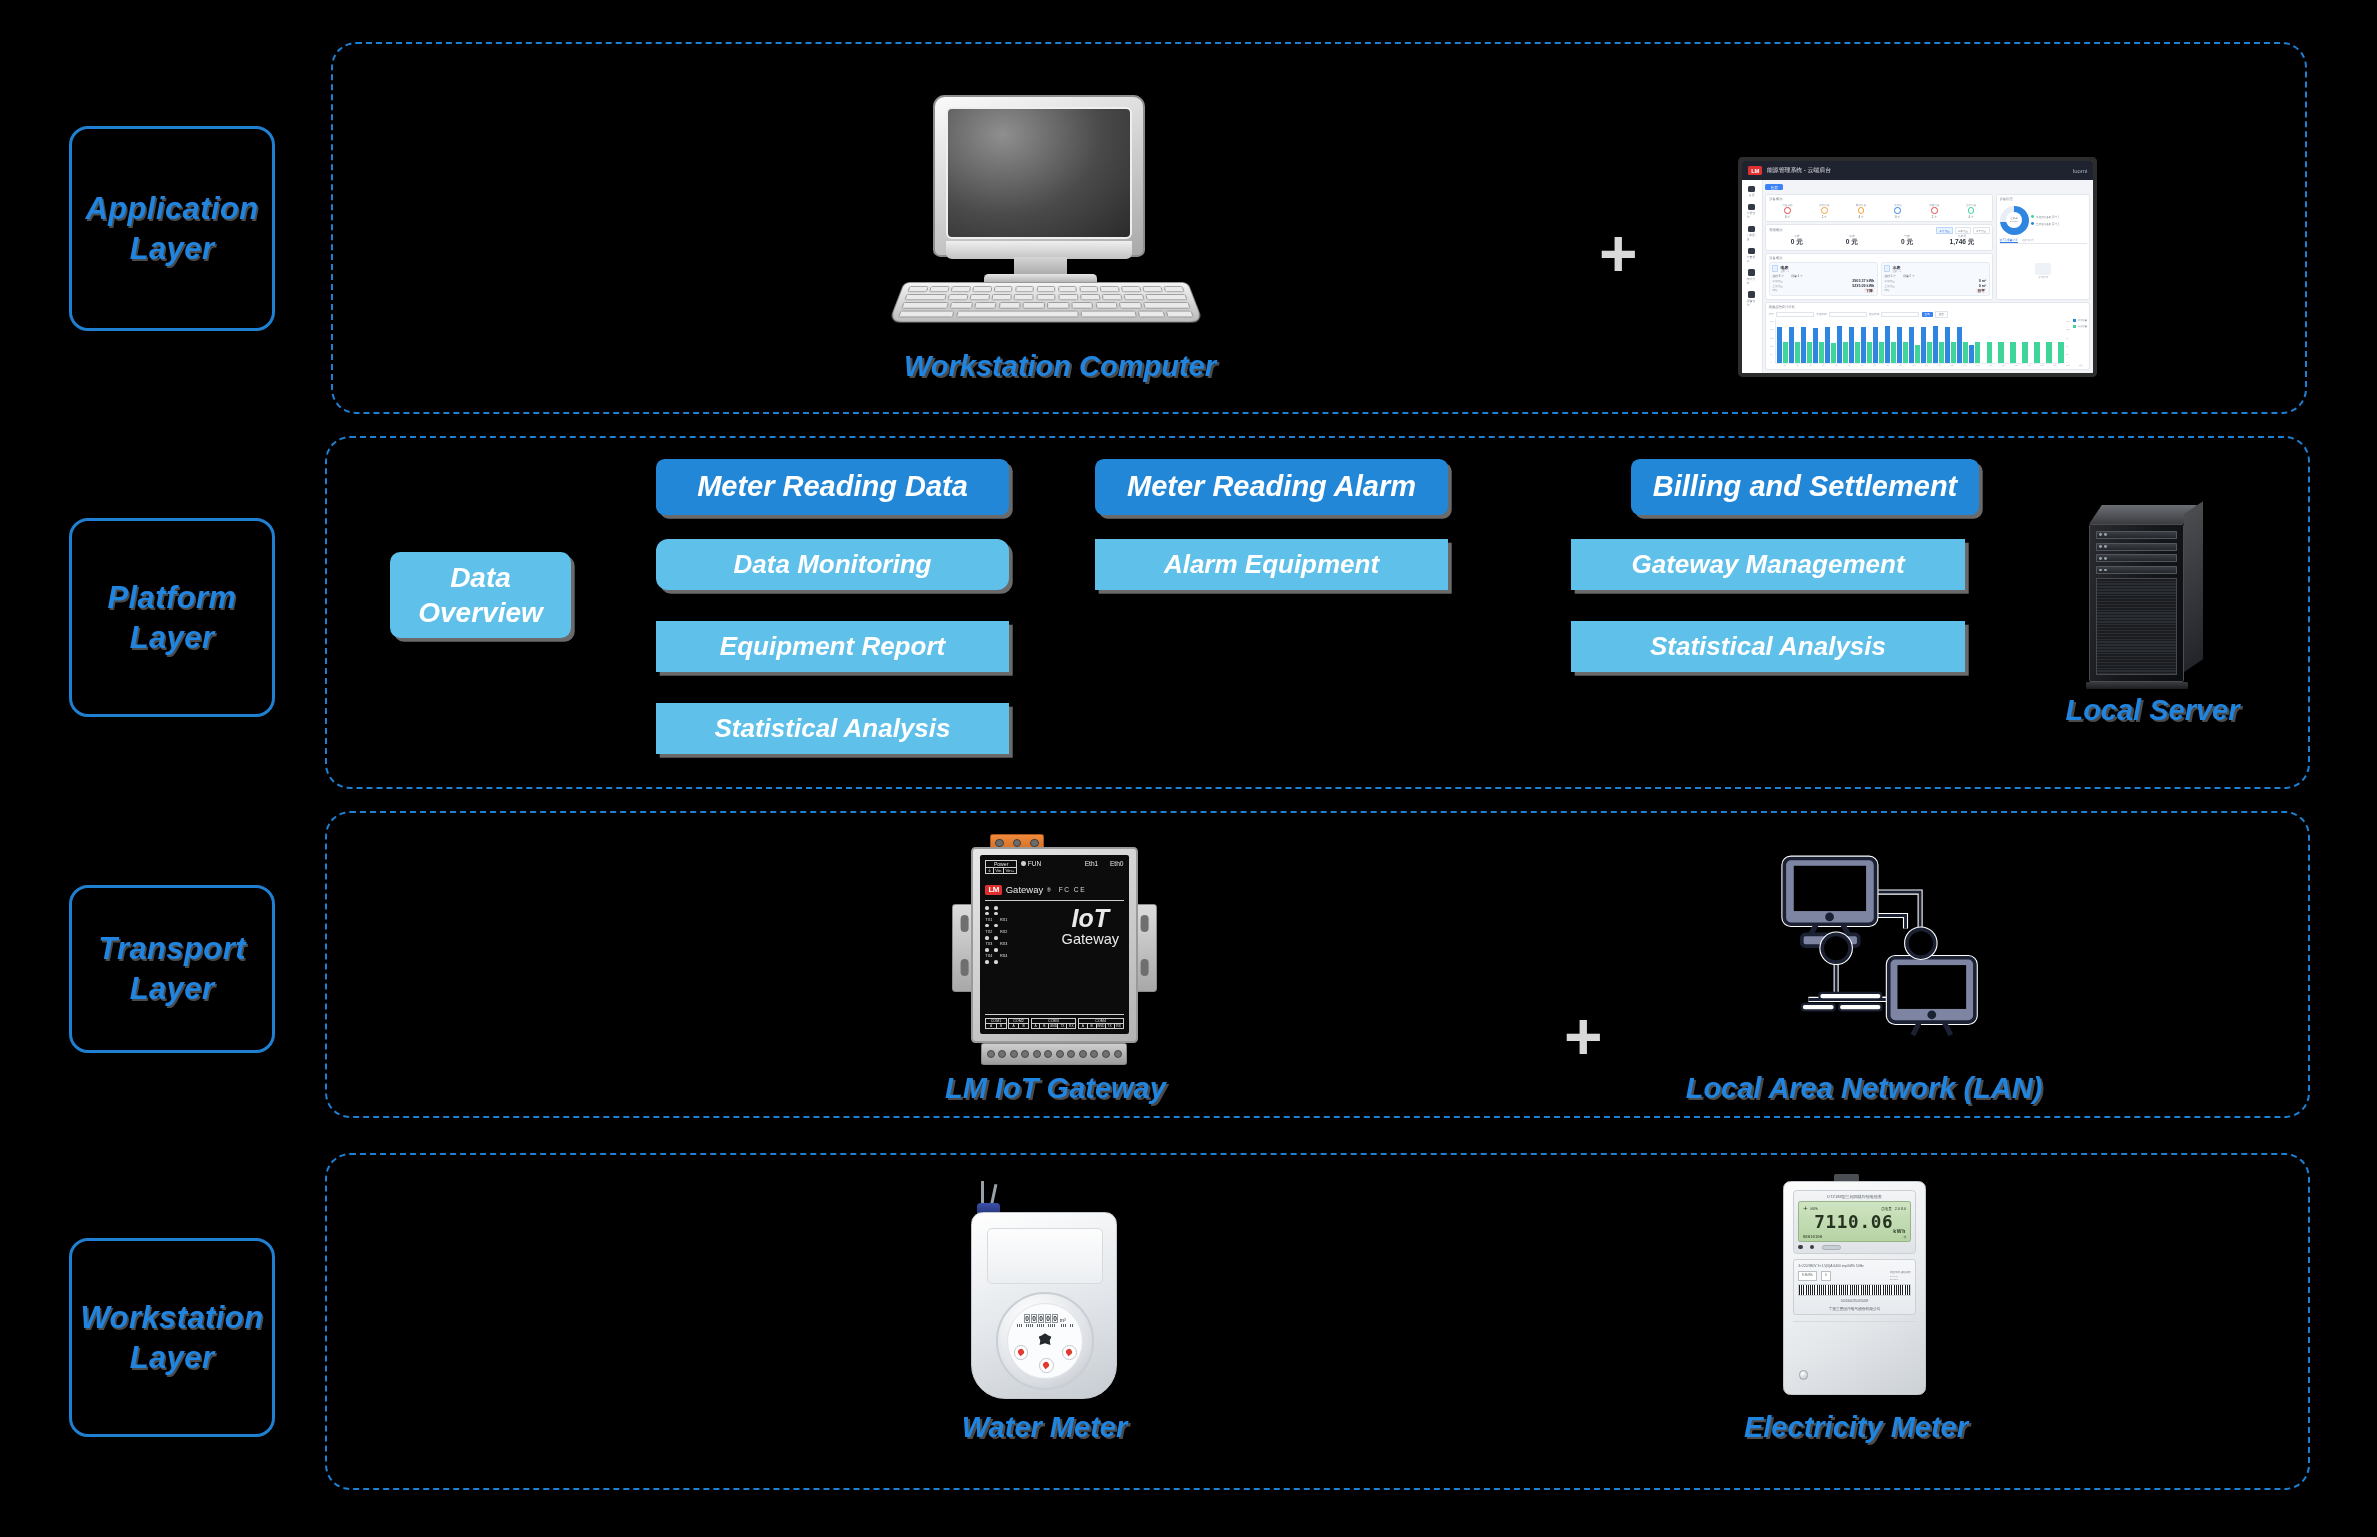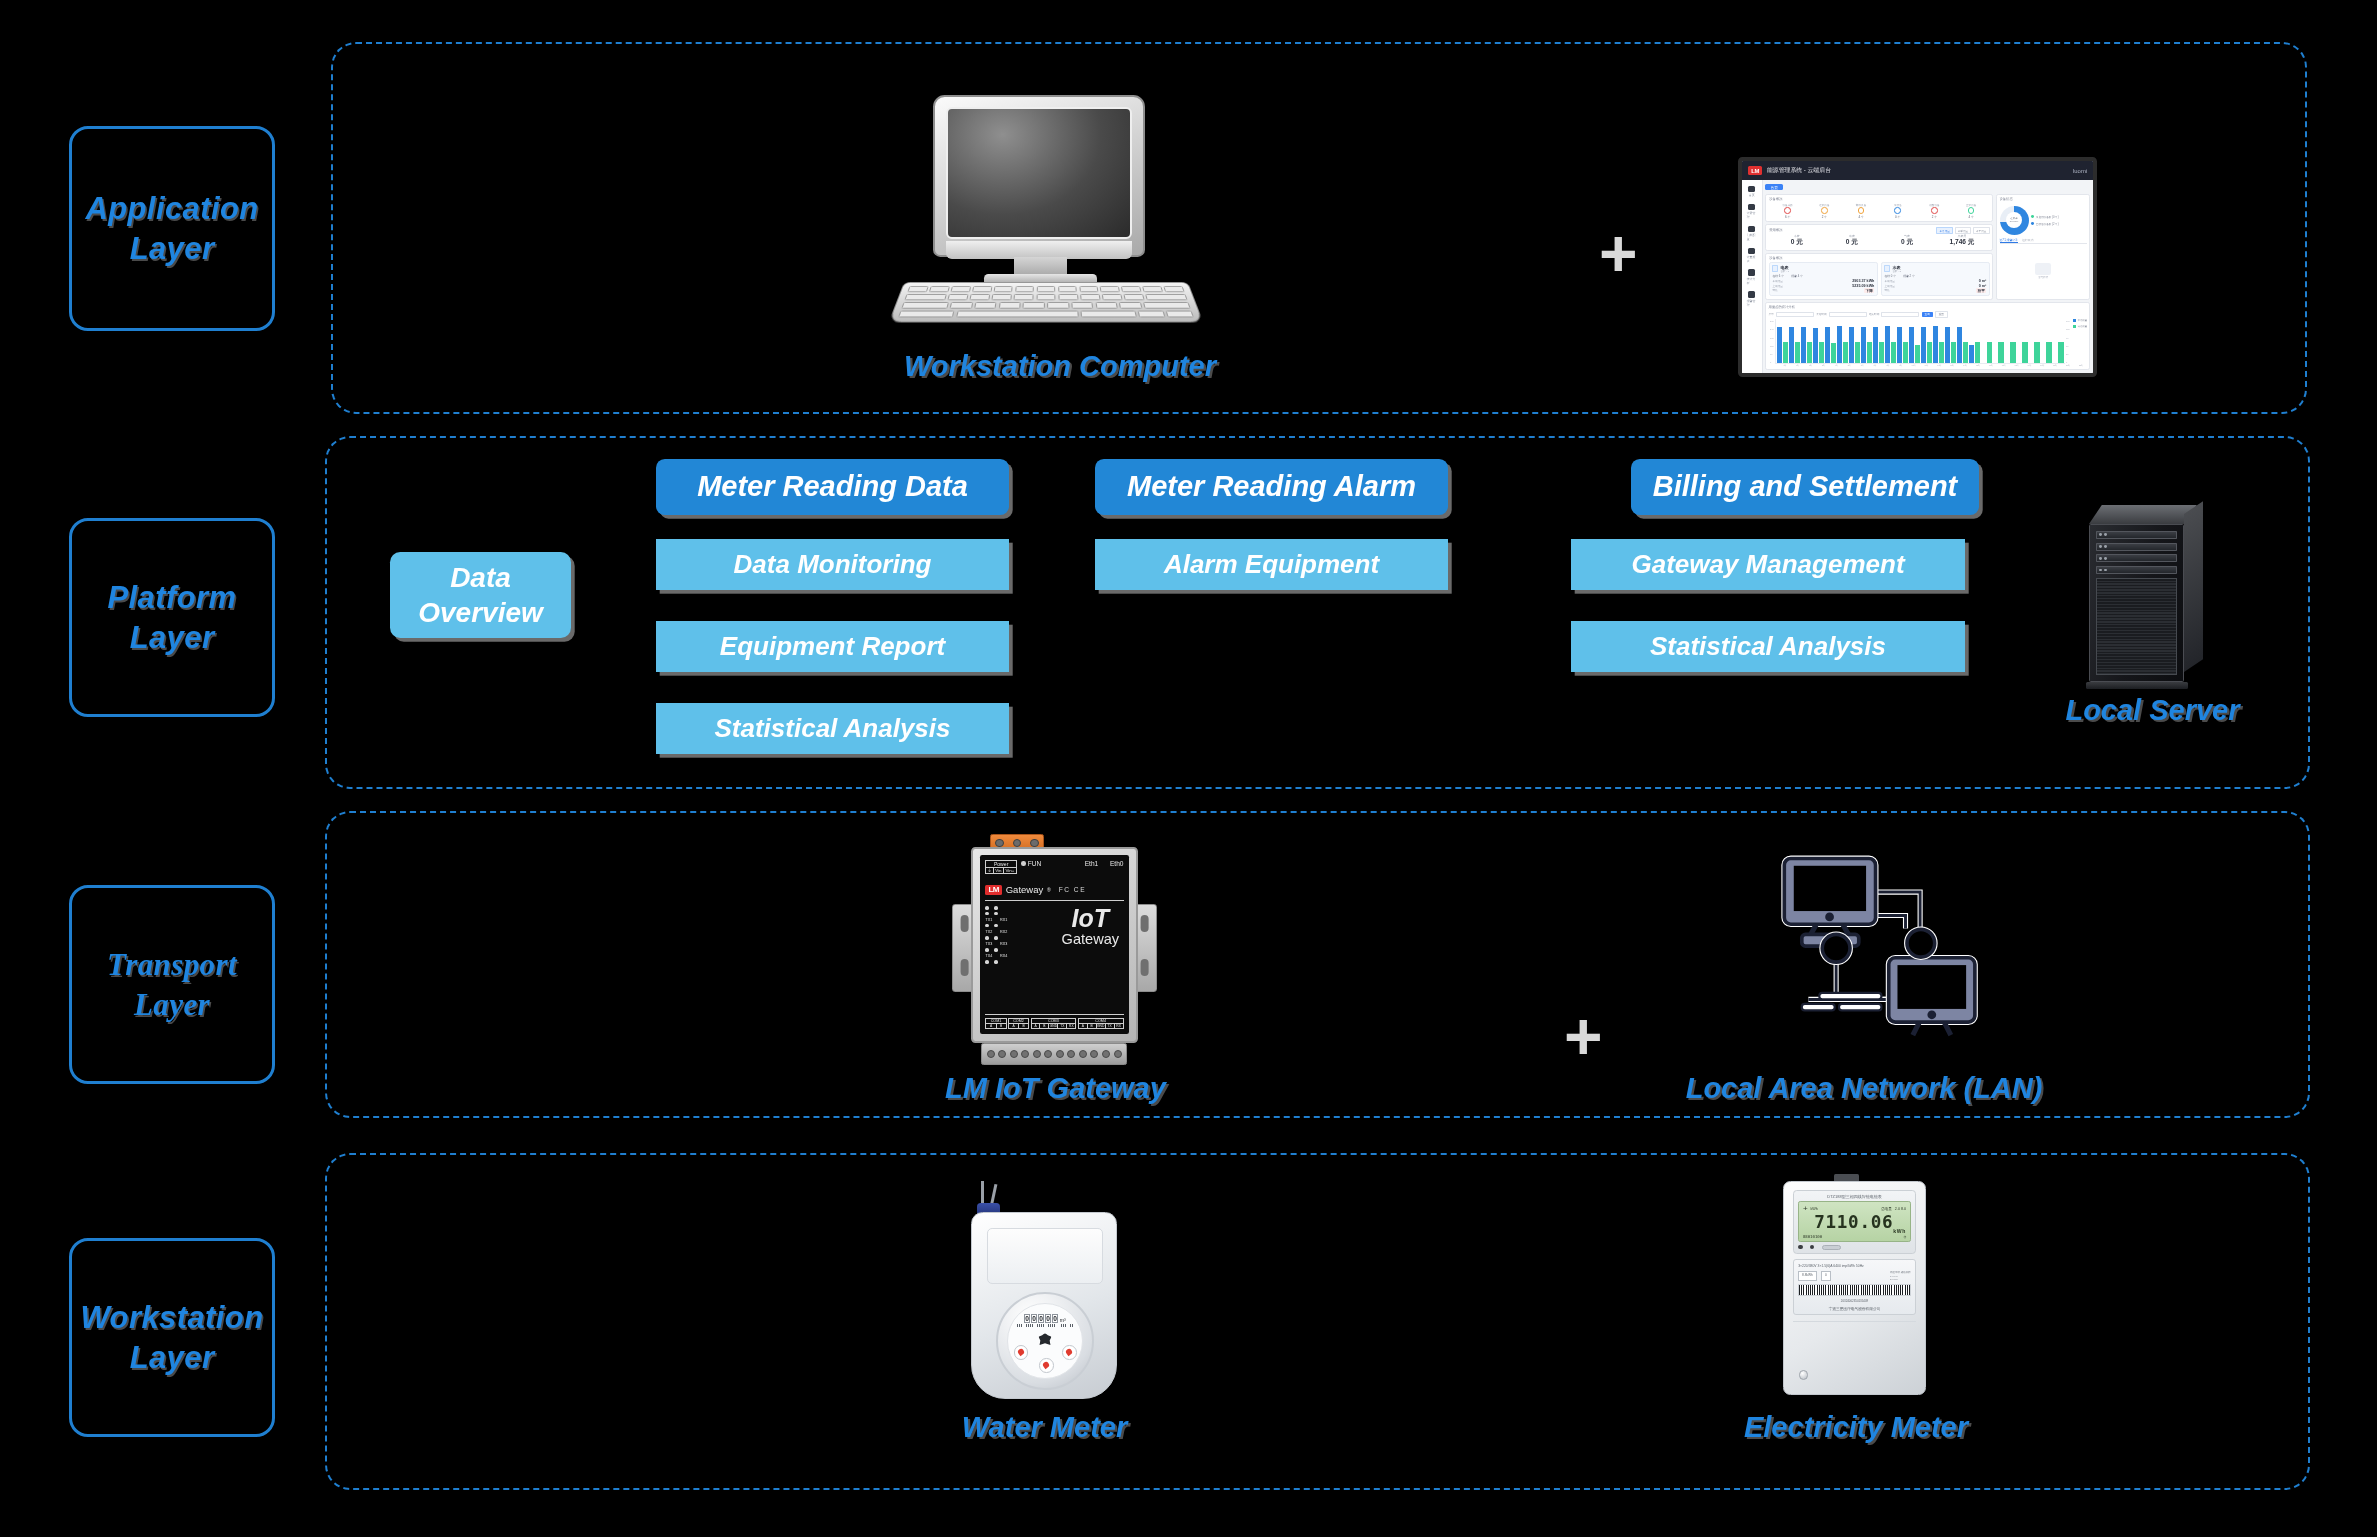--- a/index.html
+++ b/index.html
@@ -411,21 +411,21 @@
 <div class="canvas">
 
   <div class="layer-chip" style="left:69px; top:126px; width:206px; height:205px; font-size:31px;">
     <span>Application</span>
     <span>Layer</span>
   </div>
   <div class="layer-chip" style="left:69px; top:518px; width:206px; height:199px; font-size:31px;">
     <span>Platform</span>
     <span>Layer</span>
   </div>
-  <div class="layer-chip" style="left:69px; top:885px; width:206px; height:199px; font-size:31px;font-family:Liberation Serif, serif;">
+  <div class="layer-chip" style="left:69px; top:885px; width:206px; height:168px; font-size:31px;">
     <span>Transport</span>
     <span>Layer</span>
   </div>
   <div class="layer-chip" style="left:69px; top:1238px; width:206px; height:199px; font-size:31px;">
     <span>Workstation</span>
     <span>Layer</span>
   </div>
 
   <div class="panel" style="left:331px; top:42px; width:1976px; height:372px;">
 
@@ -860,21 +860,21 @@
   </div>
 
   <div class="panel" style="left:325px; top:436px; width:1985px; height:353px;">
 
     <div class="overview" style="left:63px; top:114px; width:181px; height:86px;">
       <span>Data</span>
       <span>Overview</span>
     </div>
 
     <div class="menu-head" style="left:329px; top:20.5px; width:353px; height:56px;">Meter Reading Data</div>
-    <div class="menu-sub" style="left:329px; top:101px; width:353px; height:51px;">Data Monitoring</div>
+    <div class="menu-sub" style="left:329px; top:101px; width:353px; height:51px;border-radius:12px;">Data Monitoring</div>
     <div class="menu-sub" style="left:329px; top:183px; width:353px; height:51px;">Equipment Report</div>
     <div class="menu-sub" style="left:329px; top:265px; width:353px; height:51px;">Statistical Analysis</div>
 
     <div class="menu-head" style="left:768px; top:20.5px; width:353px; height:56px;">Meter Reading Alarm</div>
     <div class="menu-sub" style="left:768px; top:101px; width:353px; height:51px;">Alarm Equipment</div>
 
     <div class="menu-head" style="left:1292px; top:20.5px; width:348px; height:56px;margin-left:12px;">Billing and Settlement</div>
     <div class="menu-sub" style="left:1244px; top:101px; width:394px; height:51px;">Gateway Management</div>
     <div class="menu-sub" style="left:1244px; top:183px; width:394px; height:51px;">Statistical Analysis</div>
 

